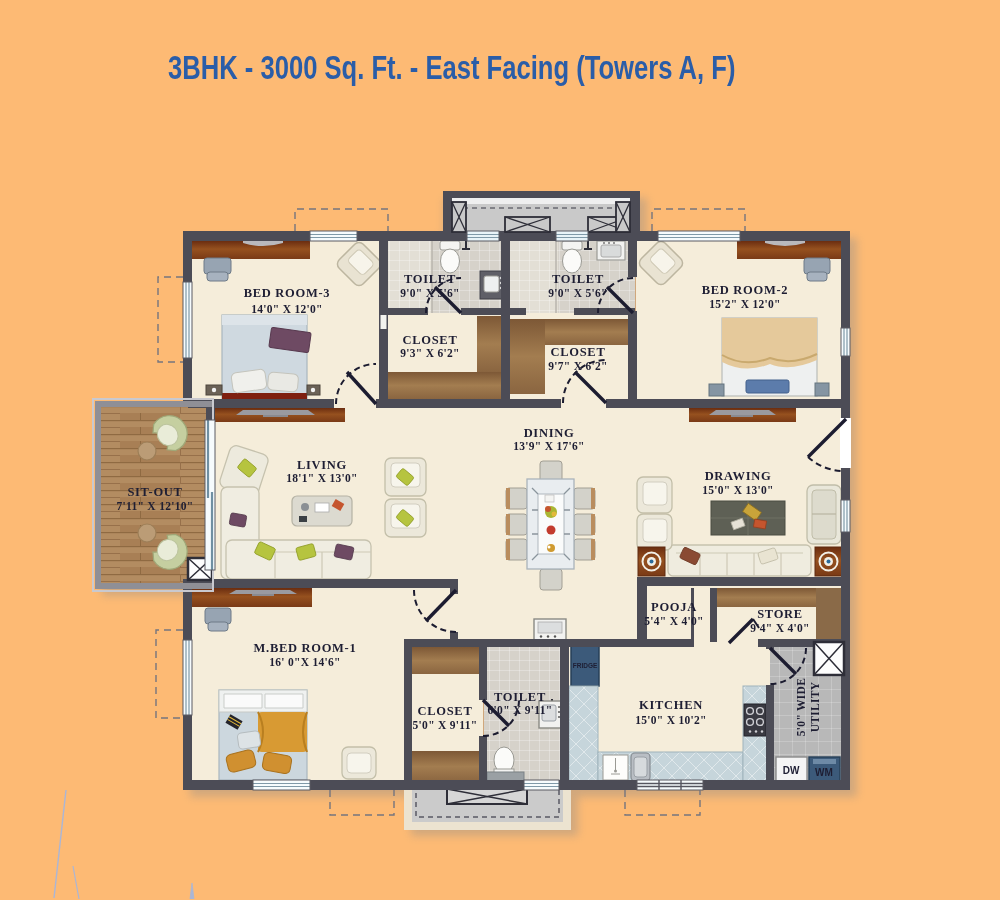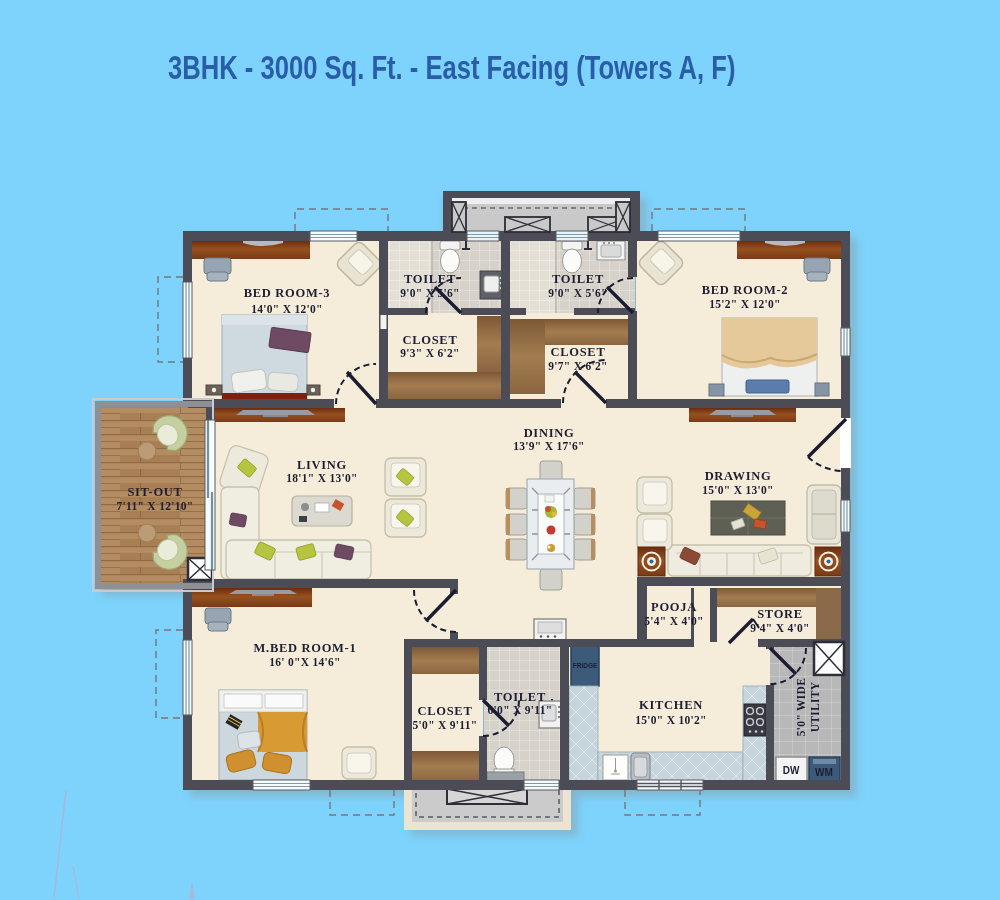--- a/index.html
+++ b/index.html
@@ -1,16 +1,16 @@
 <!DOCTYPE html>
 <html><head>
 <meta charset="utf-8">
 <style>
   html,body{margin:0;padding:0;background:#ffffff;width:1000px;height:900px;overflow:hidden;}
-  #page{position:relative;width:1000px;height:900px;background:#7dd3fc;font-family:"Liberation Sans",sans-serif;}
+  #page{position:relative;width:1000px;height:900px;background:#fdba74;font-family:"Liberation Sans",sans-serif;}
   #title{position:absolute;left:168px;top:49px;font-size:27px;font-weight:bold;color:#2a5da8;letter-spacing:0px;white-space:nowrap;transform:scale(0.948,1.26);transform-origin:0 0;}
   svg text{font-family:"Liberation Serif",serif;font-weight:bold;fill:#1e1e33;}
   .rm{font-size:12.5px;letter-spacing:0.7px;}
   .sz{font-size:11.5px;letter-spacing:0.3px;}
 </style>
 </head>
 <body>
 <div id="page">
   
   <div id="title">3BHK - 3000 Sq. Ft. - East Facing (Towers A, F)</div>

